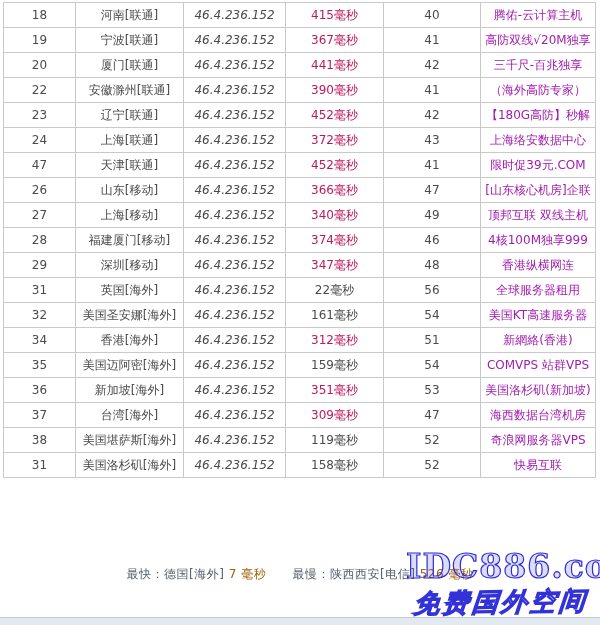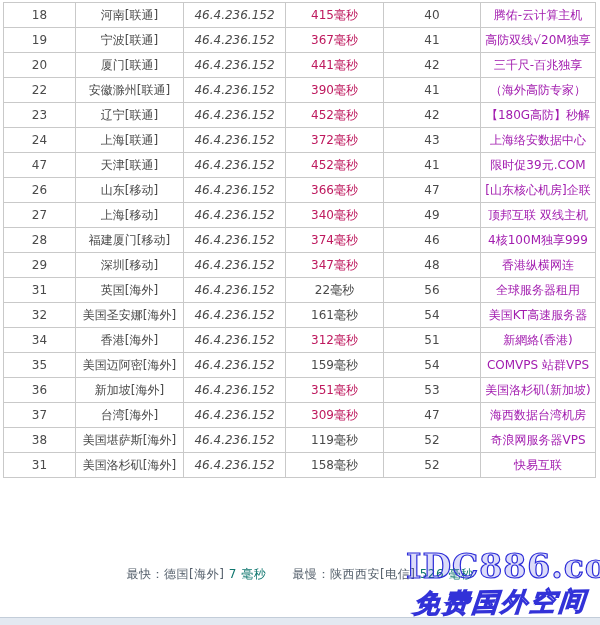--- a/index.html
+++ b/index.html
@@ -19,21 +19,21 @@
   }
   td.ip{color:#4d9b68;font-style:italic;}
   td.latency{color:#5a5a5a;}
   td.latency.hot{color:#be185d;}
   td.sponsor a{color:#a21caf;text-decoration:none;display:block;}
   .footer-line{
     position:absolute;left:0;width:600px;text-align:center;
     color:#55606c;font-size:12px;letter-spacing:0.5px;
   }
   .footer-line .gap{display:inline-block;width:22px;}
-  .footer-line .val{color:#0f766e;}
+  .footer-line .val{color:#a16207;}
   #footer1{top:566px;}
   #footer2{top:630px;}
   .watermark{
     position:absolute;right:4px;top:550px;width:190px;text-align:center;
     pointer-events:none;line-height:1;
   }
   .wm1{
     font-family:"DejaVu Serif","Liberation Serif",serif;
     font-size:33px;font-weight:bold;
     color:rgba(60,60,220,0.18);

